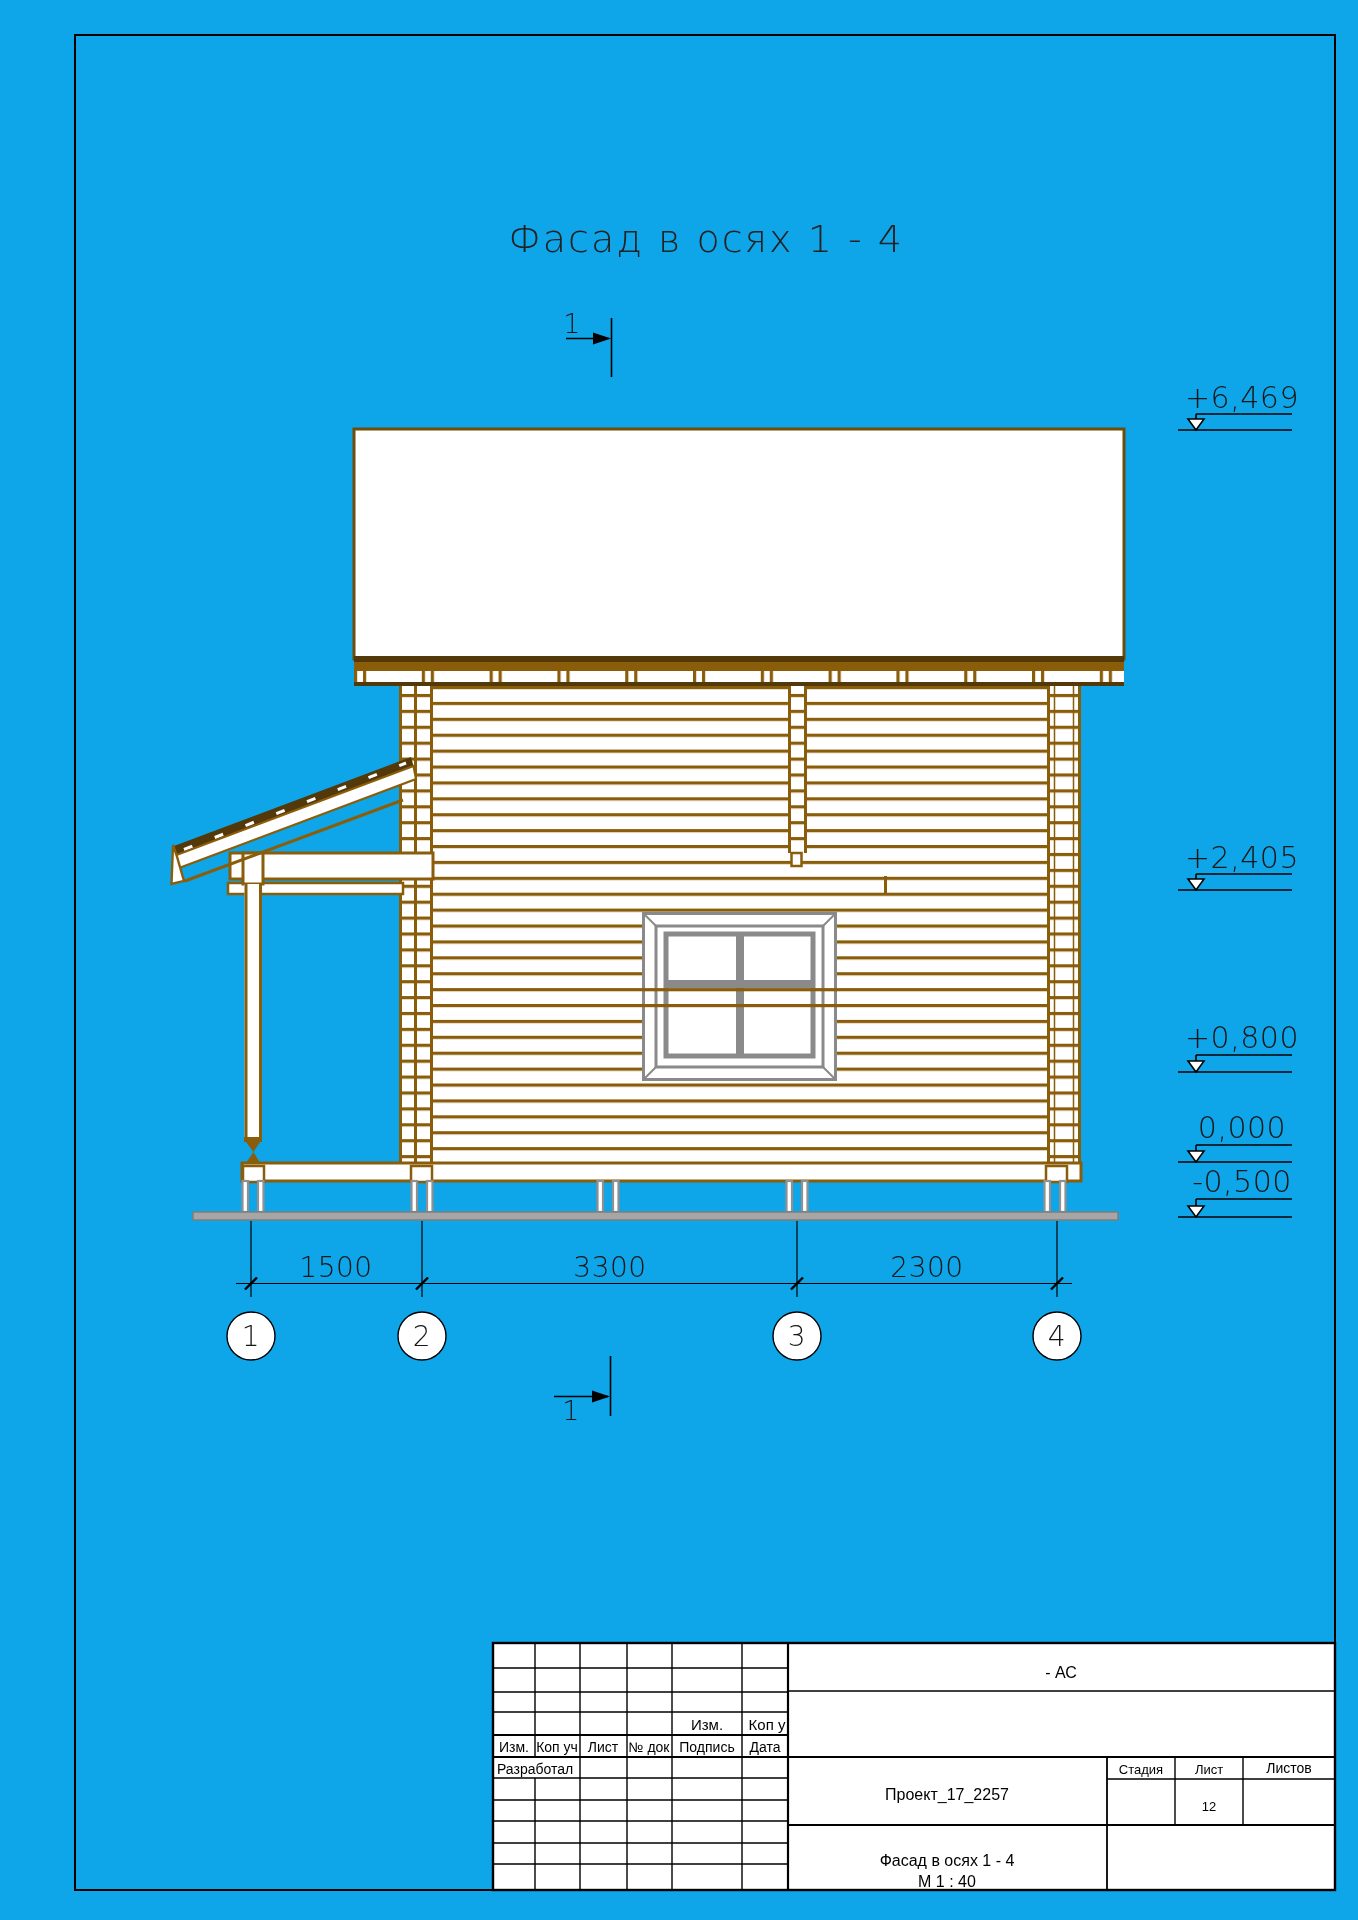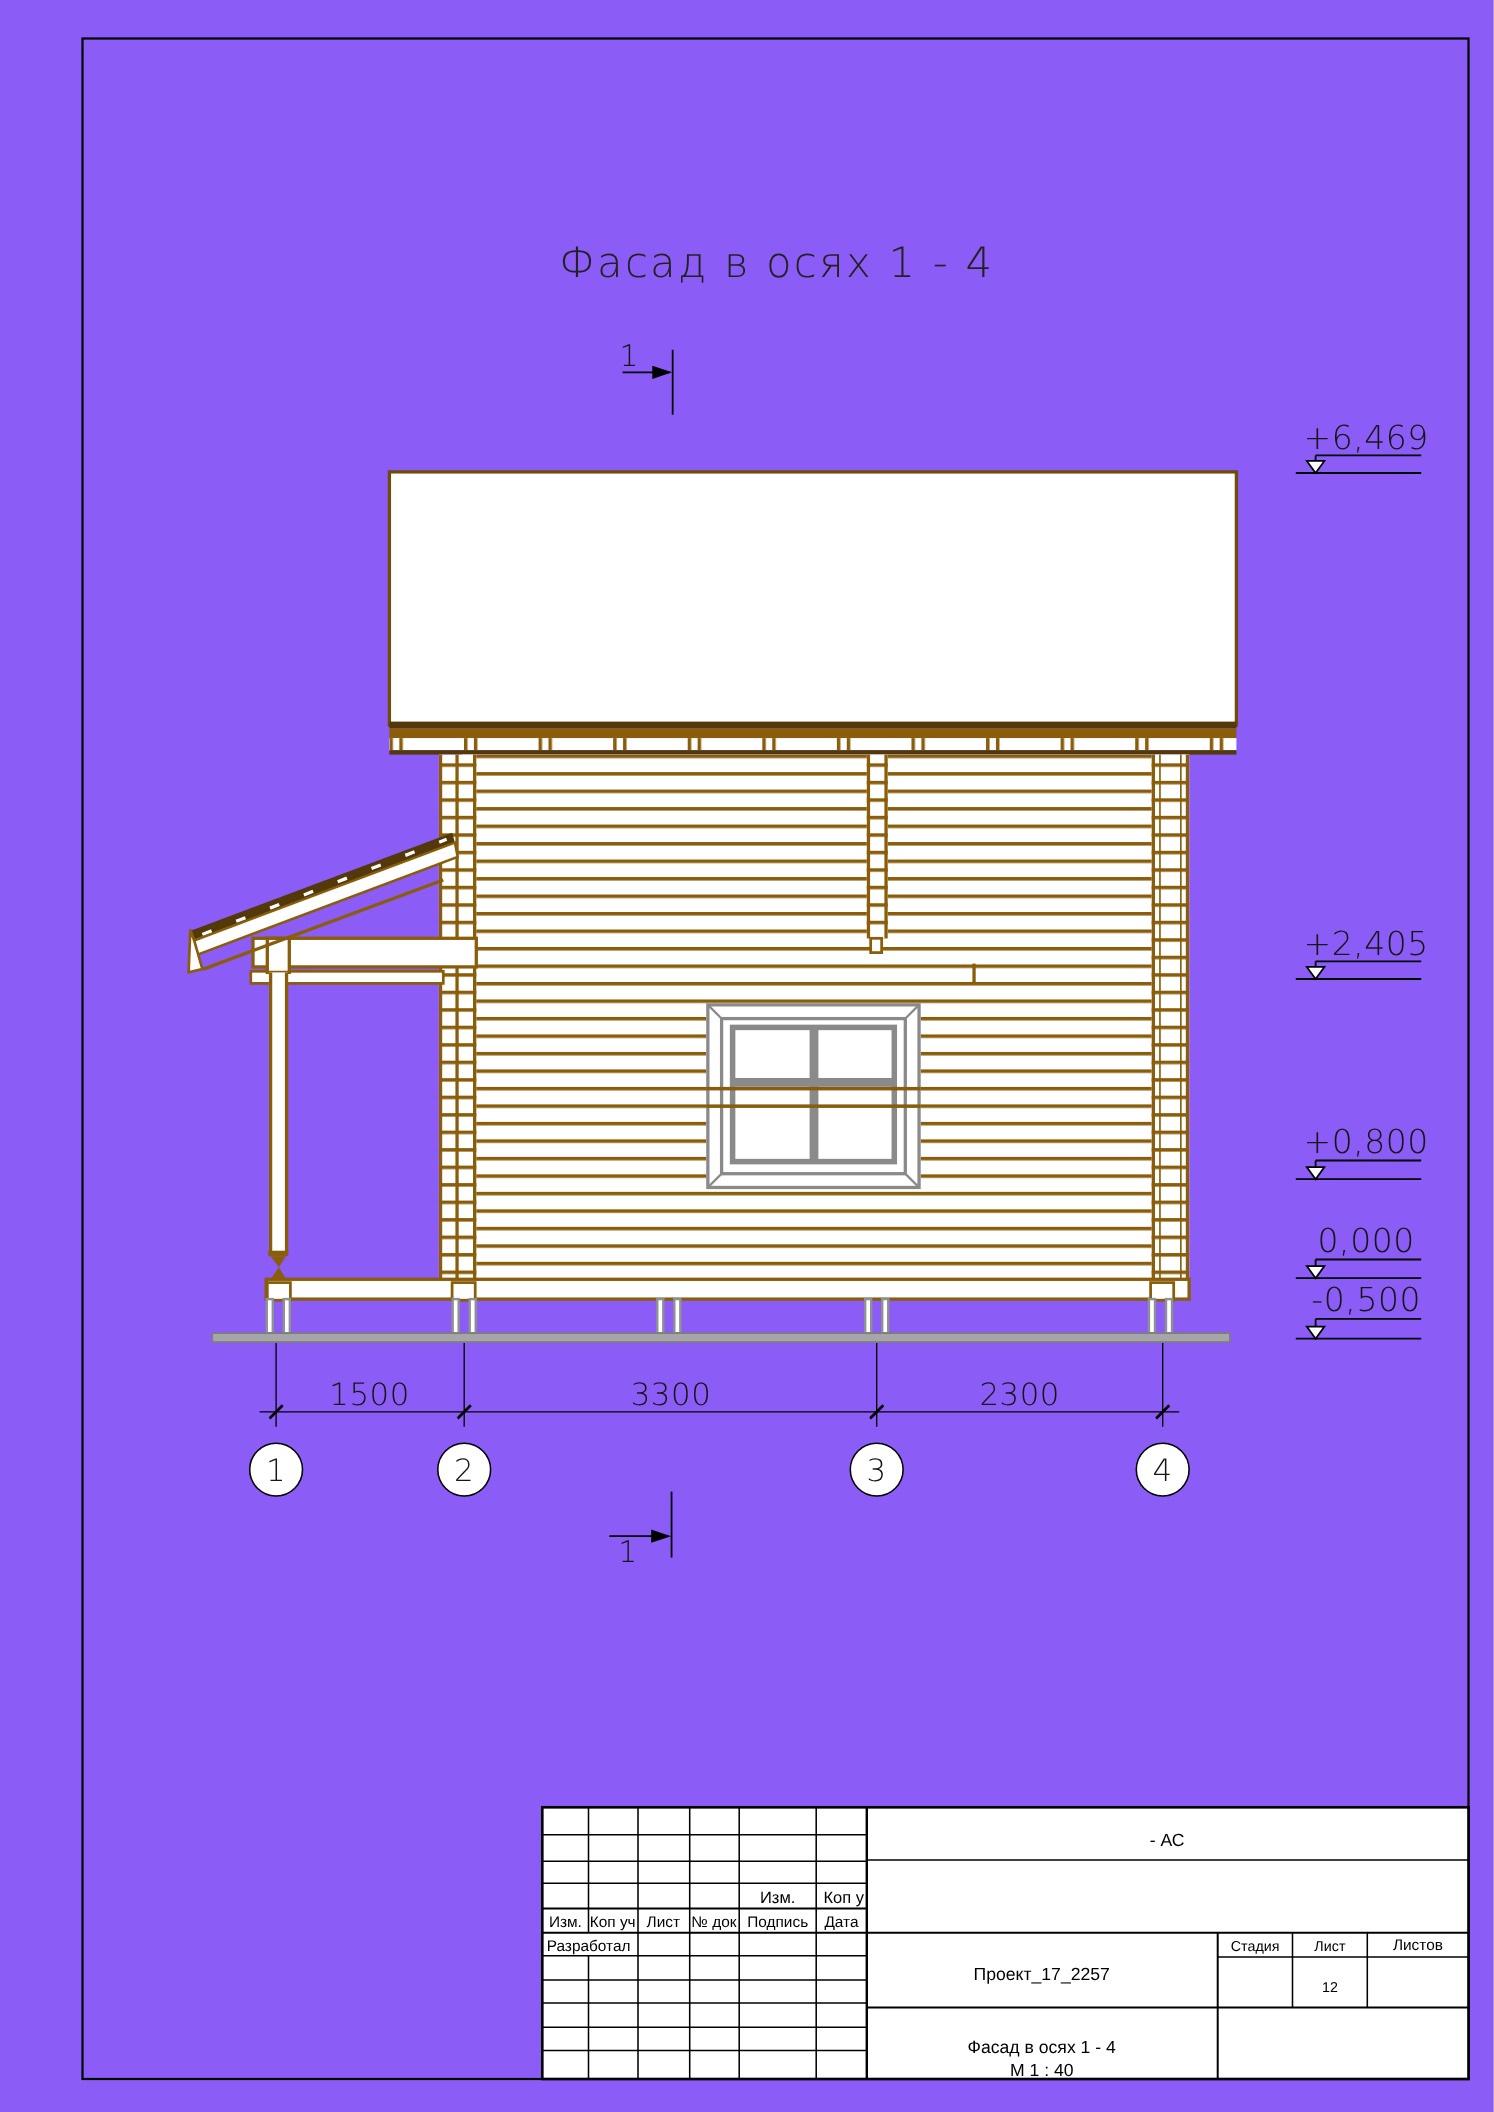--- a/index.html
+++ b/index.html
@@ -1,16 +1,16 @@
 <!DOCTYPE html>
 <html><head>
 <meta charset="utf-8">
 <style>
   html,body{margin:0;padding:0;background:#ffffff;}
-  .sheet{position:relative;width:1358px;height:1920px;background:#8b5cf6;overflow:hidden;}
+  .sheet{position:relative;width:1358px;height:1920px;background:#0ea5e9;overflow:hidden;}
   svg{position:absolute;left:0;top:0;}
   text{user-select:none;}
   .cad{font-family:"DejaVu Sans",sans-serif;font-weight:300;fill:#161616;letter-spacing:0.5px;}
   .cadbig{font-family:"DejaVu Sans",sans-serif;font-weight:300;fill:#222;letter-spacing:2px;}
   .tb{font-family:"Liberation Sans",sans-serif;fill:#000;}
   .blk{stroke:#000;}
 </style>
 </head>
 <body>
 

